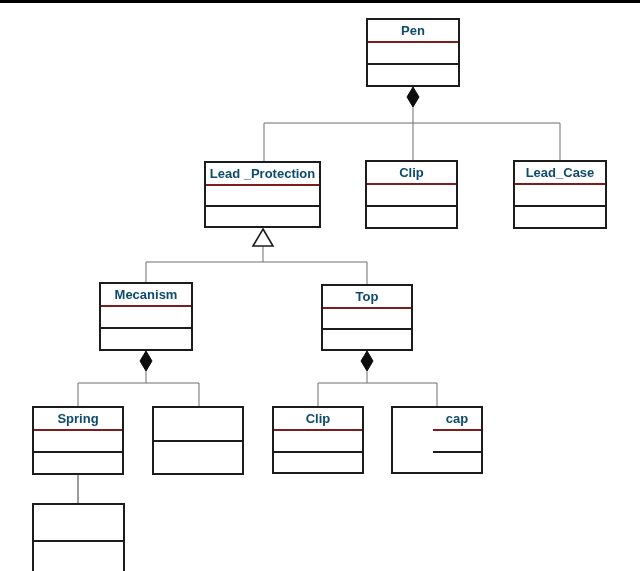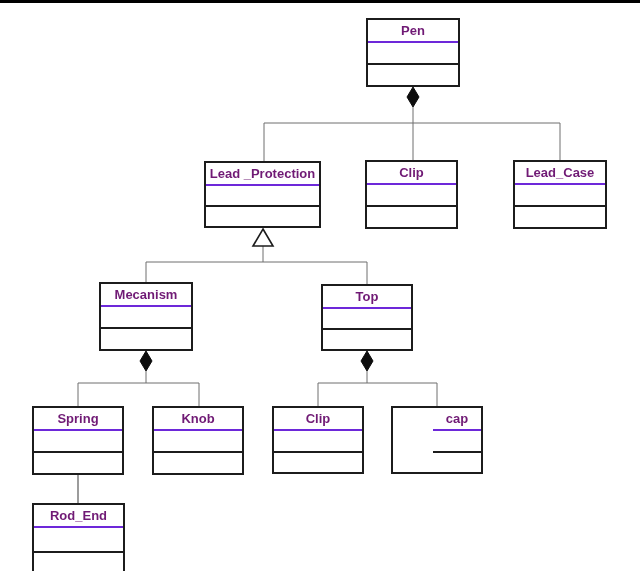--- a/index.html
+++ b/index.html
@@ -27,27 +27,27 @@
     z-index: 2;
     box-sizing: border-box;
     background: #ffffff;
     border: 2px solid #1c1c1c;
     display: flex;
     flex-direction: column;
   }
   .uml-title {
     height: 21px;
     flex: 0 0 21px;
-    border-bottom: 2px solid #6d28d9;
+    border-bottom: 2px solid #7f1d1d;
     display: flex;
     align-items: center;
     justify-content: center;
     font-size: 13px;
     font-weight: bold;
-    color: #701a75;
+    color: #0c4a6e;
     white-space: nowrap;
     overflow: hidden;
   }
   .uml-comp {
     flex: 1 1 auto;
     border-bottom: 2px solid #1c1c1c;
   }
   .uml-comp:last-child { border-bottom: none; }
 </style>
 </head>
@@ -122,36 +122,34 @@
     <div class="uml-comp"></div>
   </div>
 
   <div class="uml-class" style="left:32px; top:406px; width:92px; height:69px;">
     <div class="uml-title">Spring</div>
     <div class="uml-comp"></div>
     <div class="uml-comp"></div>
   </div>
 
   <div class="uml-class" style="left:152px; top:406px; width:92px; height:69px;">
-    <div class="uml-title">Knob</div>
     <div class="uml-comp"></div>
     <div class="uml-comp"></div>
   </div>
 
   <div class="uml-class" style="left:272px; top:406px; width:92px; height:68px;">
     <div class="uml-title">Clip</div>
     <div class="uml-comp"></div>
     <div class="uml-comp"></div>
   </div>
 
   <div class="uml-class" style="left:391px; top:406px; width:92px; height:68px;padding-left:40px;">
     <div class="uml-title">cap</div>
     <div class="uml-comp"></div>
     <div class="uml-comp"></div>
   </div>
 
   <div class="uml-class" style="left:32px; top:503px; width:93px; height:75px;">
-    <div class="uml-title">Rod_End</div>
     <div class="uml-comp"></div>
     <div class="uml-comp"></div>
   </div>
 
 </div>
 
 </body></html>

